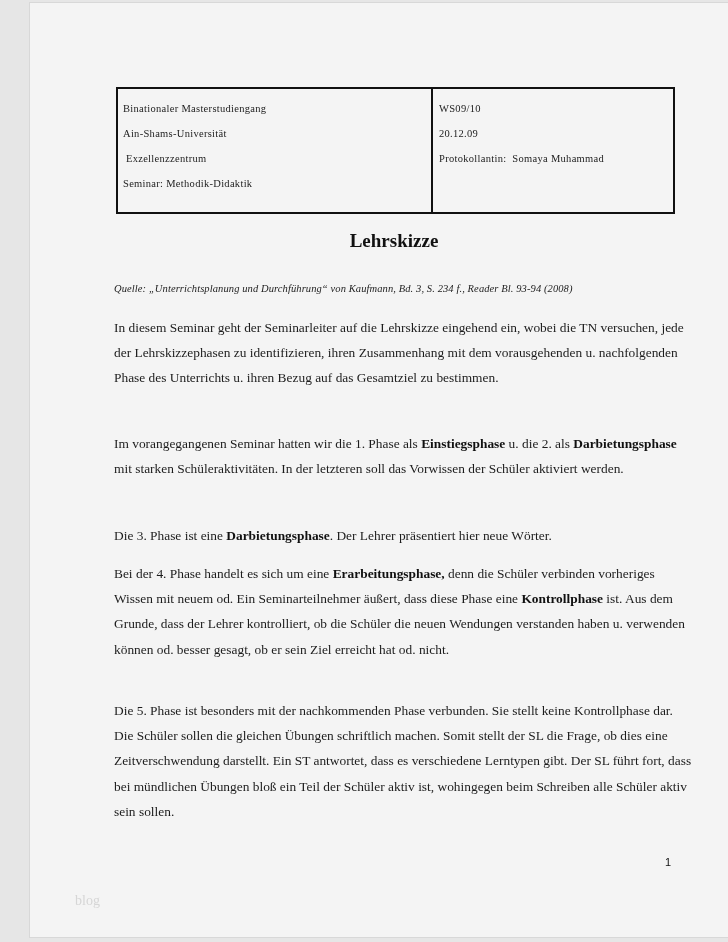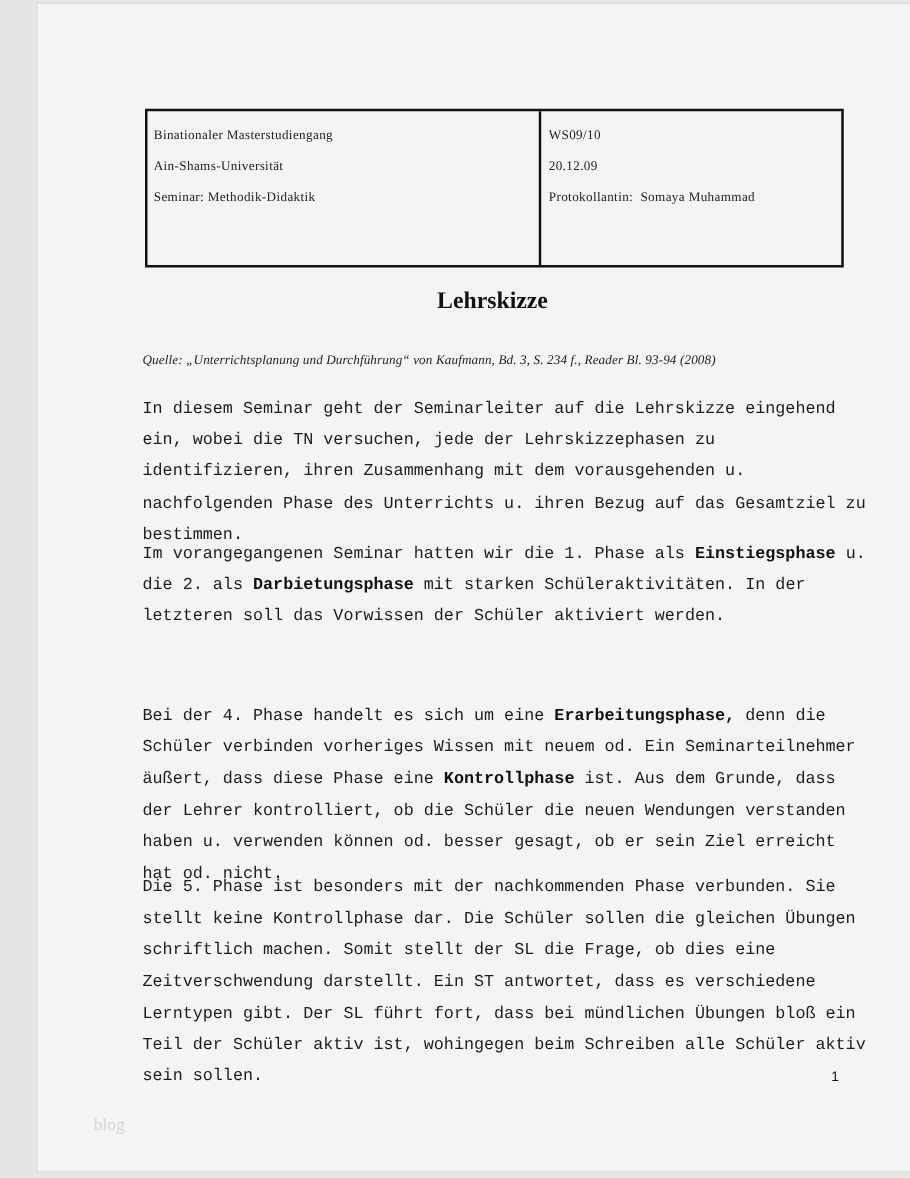--- a/index.html
+++ b/index.html
@@ -45,21 +45,21 @@
     position: absolute; left: 0; width: 728px; top: 227px;
     text-align: center; font-weight: bold; font-size: 19px; color: #111;
   }
   .source {
     position: absolute; left: 84px; top: 280px;
     font-style: italic; font-size: 10.5px; color: #222;
     white-space: nowrap; letter-spacing: 0.1px; font-family: Liberation Serif, serif;
   }
   .para {
     position: absolute; left: 84px; width: 580px;
-    font-size: 13.4px; line-height: 25.2px; color: #1c1c1c; font-family: Liberation Mono, monospace;
+    font-size: 13.4px; line-height: 25.2px; color: #1c1c1c;
   }
   .para b { font-weight: bold; color: #111; }
   .pageno {
     position: absolute; left: 635px; top: 853px;
     font-family: "Liberation Sans", "DejaVu Sans", sans-serif;
     font-size: 11px; color: #111;
   }
   .watermark {
     position: absolute; left: 45px; top: 890px;
     font-family: Liberation Serif, serif;
@@ -68,33 +68,35 @@
 </style>
 </head>
 <body>
 
 <div class="page">
 
   <div class="header-table">
     <div class="header-left">
       <div class="hline">Binationaler Masterstudiengang</div>
       <div class="hline">Ain-Shams-Universität</div>
+      <div class="hline"> Exzellenzzentrum</div>
       <div class="hline">Seminar: Methodik-Didaktik</div>
     </div>
     <div class="header-right">
       <div class="hline">WS09/10</div>
       <div class="hline">20.12.09</div>
       <div class="hline">Protokollantin:  Somaya Muhammad</div>
     </div>
   </div>
 
   <div class="title">Lehrskizze</div>
 
   <div class="source">Quelle: „Unterrichtsplanung und Durchführung“  von Kaufmann, Bd. 3, S. 234 f., Reader Bl. 93-94 (2008)</div>
 
   <div class="para" style="top:312px"><span>In diesem Seminar geht der Seminarleiter auf die Lehrskizze eingehend ein, wobei die TN versuchen, jede der Lehrskizzephasen zu identifizieren, ihren Zusammenhang mit dem vorausgehenden u. nachfolgenden Phase des Unterrichts u. ihren Bezug auf das Gesamtziel zu bestimmen.</span></div>
   <div class="para" style="top:428px"><span>Im vorangegangenen Seminar hatten wir die 1. Phase als </span><b>Einstiegsphase</b><span> u. die 2. als </span><b>Darbietungsphase</b><span> mit starken Schüleraktivitäten. In der letzteren soll das Vorwissen der Schüler aktiviert werden.</span></div>
+  <div class="para" style="top:520px"><span>Die 3. Phase ist eine </span><b>Darbietungsphase</b><span>. Der Lehrer präsentiert hier neue Wörter.</span></div>
   <div class="para" style="top:558px"><span>Bei der 4. Phase handelt es sich um eine </span><b>Erarbeitungsphase,</b><span> denn die Schüler verbinden vorheriges Wissen mit neuem od. Ein Seminarteilnehmer äußert, dass diese Phase eine </span><b>Kontrollphase</b><span> ist. Aus dem Grunde, dass der Lehrer kontrolliert, ob die Schüler die neuen Wendungen verstanden haben u. verwenden können od. besser gesagt, ob er sein Ziel erreicht hat od. nicht.</span></div>
   <div class="para" style="top:695px"><span>Die 5. Phase ist besonders mit der nachkommenden Phase verbunden. Sie stellt keine Kontrollphase dar. Die Schüler sollen die gleichen Übungen schriftlich machen. Somit stellt der SL die Frage, ob dies eine Zeitverschwendung darstellt. Ein ST antwortet, dass es verschiedene Lerntypen gibt. Der SL führt fort, dass bei mündlichen Übungen bloß ein Teil der Schüler aktiv ist, wohingegen beim Schreiben alle Schüler aktiv sein sollen.</span></div>
 
   <div class="pageno">1</div>
   <div class="watermark">blog</div>
 </div>
 
 </body></html>

